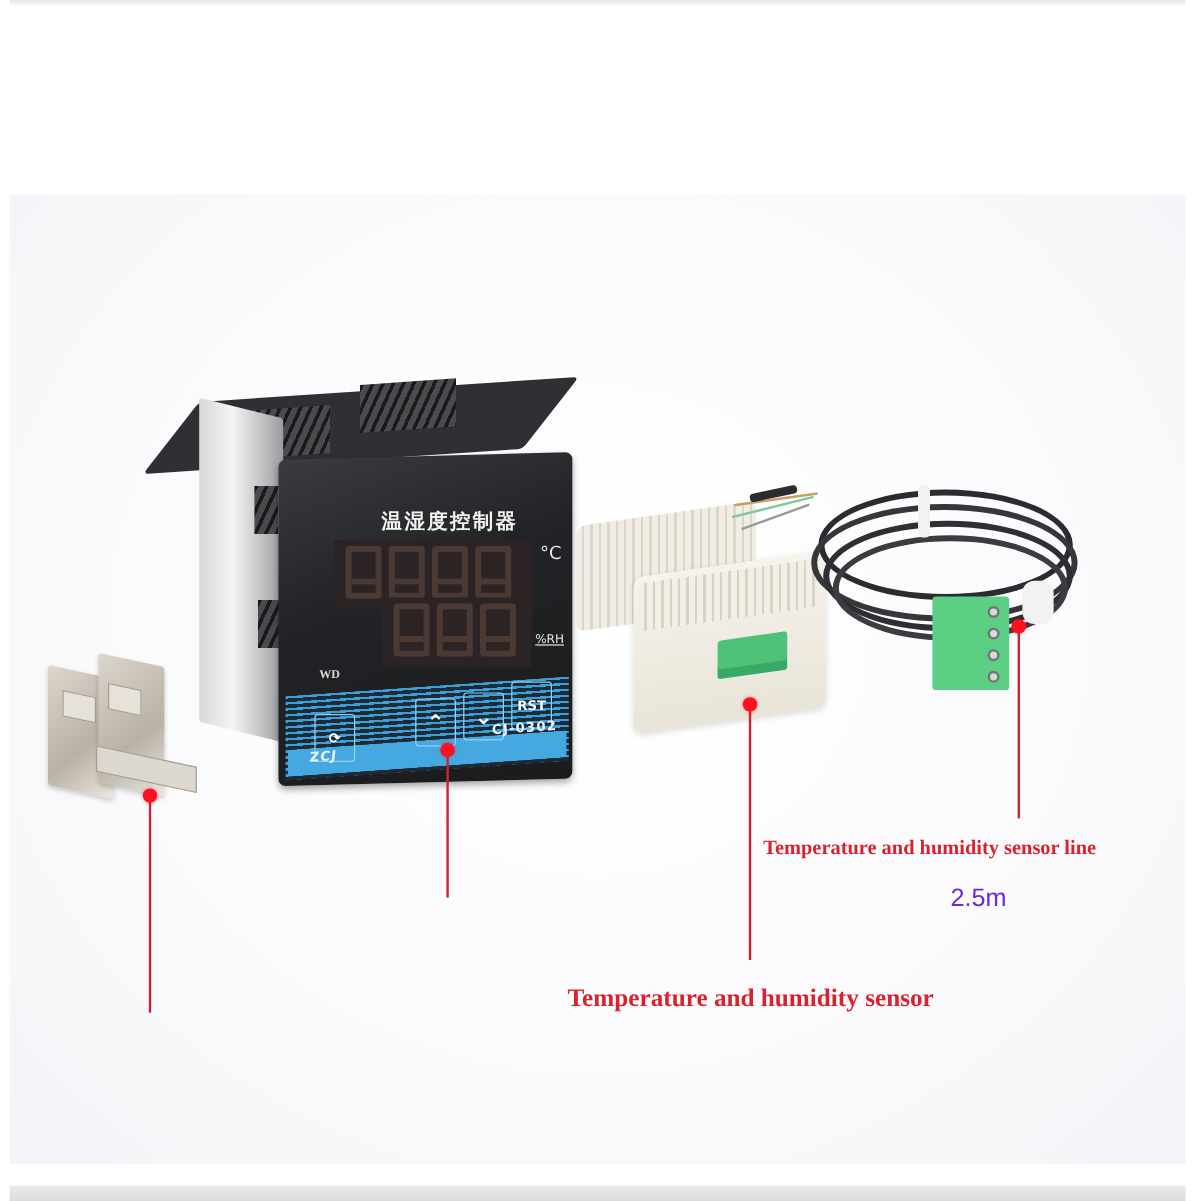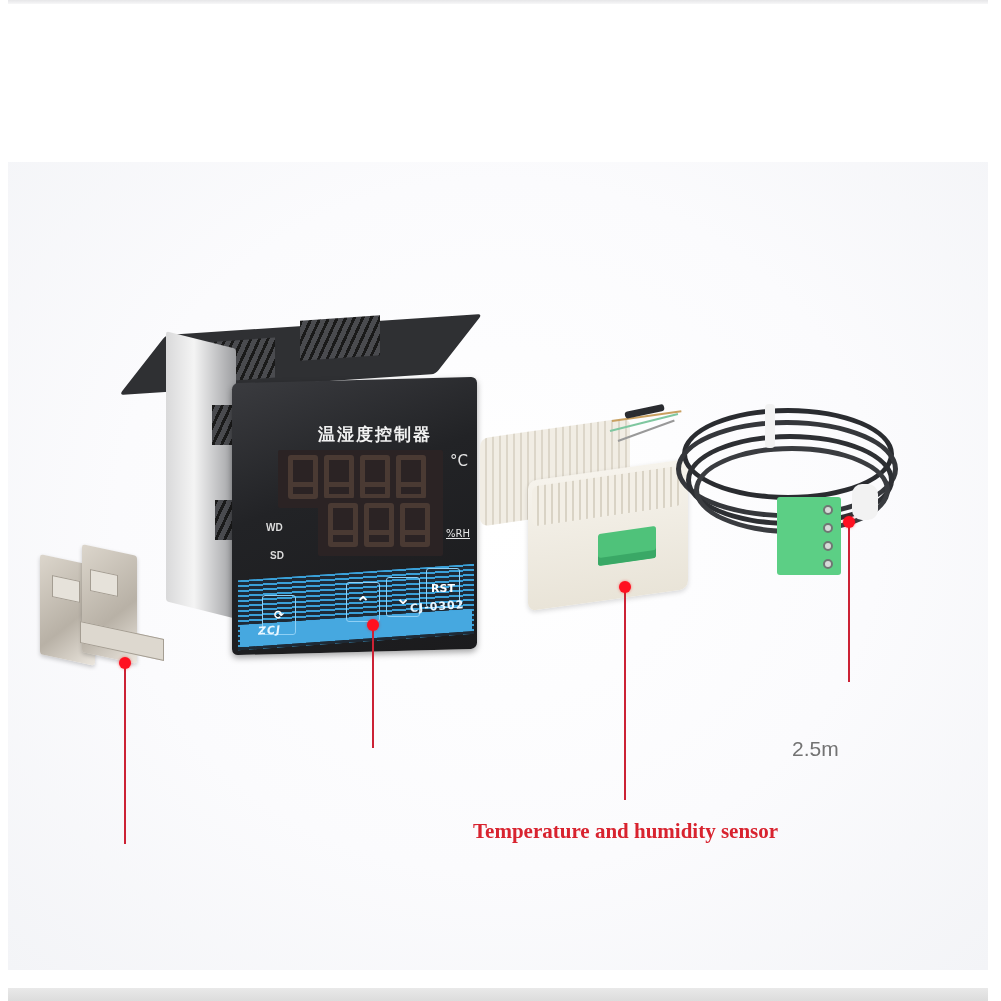--- a/index.html
+++ b/index.html
@@ -18,21 +18,21 @@
   .ctrl-face { position: absolute; left: 232px; top: 380px; width: 245px; height: 272px;
     background: linear-gradient(160deg,#3a3b3f,#222326 40%,#1b1b1d); border-radius: 6px;
     transform: skewY(-1.5deg); box-shadow: 0 3px 6px rgba(0,0,0,.35); }
   .ctrl-title { position: absolute; left: 300px; top: 423px; width: 150px; height: 22px; color: #f2f2f2;
     font-family: "DejaVu Sans", sans-serif; font-weight: bold; font-size: 17px; letter-spacing: 2px; text-align: center; }
   .seg-row { position: absolute; display: flex; gap: 6px; }
   .seg { width: 30px; height: 58px; border: 5px solid #4a3a33; border-radius: 3px; position: relative; }
   .seg::after { content: ""; position: absolute; left: 0; right: 0; top: 22px; height: 5px; background: #4a3a33; }
   .seg-panel { position: absolute; background: #2b2324; border-radius: 2px; }
   .unit { position: absolute; color: #e6e6e6; font-family: "DejaVu Sans", sans-serif; }
-  .led-label { position: absolute; color: #dcdcdc; font-family: Liberation Sans, sans-serif; font-weight: bold; font-size: 10px; }
+  .led-label { position: absolute; color: #dcdcdc; font-family: Liberation Serif, serif; font-weight: bold; font-size: 10px; margin-top: 35px; }
   .key-strip { position: absolute; left: 238px; top: 572px; width: 236px; height: 70px;
     background: repeating-linear-gradient(180deg,#3aa0d8 0 2px,#1e2a36 2px 5px); transform: skewY(-4deg); }
   .key-bottom { position: absolute; left: 240px; top: 617px; width: 232px; height: 22px; background: #46a8e0; transform: skewY(-4deg); }
   .key { position: absolute; width: 34px; height: 40px; border: 1px solid #8fd0f5; border-radius: 3px; color: #fff;
     font-family: "DejaVu Sans", sans-serif; font-size: 12px; font-weight: bold; display: flex; align-items: center; justify-content: center; }
   .model-label { position: absolute; color: #e8f6ff; font-family: "DejaVu Sans", sans-serif; font-weight: bold; font-size: 11px; letter-spacing: 1px; }
   .vent { position: absolute; background: repeating-linear-gradient(115deg,#1a1a1a 0 3px,#4a4b4f 3px 8px); }
 
   
   .sensor-back { position: absolute; left: 480px; top: 428px; width: 150px; height: 88px;
@@ -52,21 +52,21 @@
   .screw { position: absolute; width: 10px; height: 10px; border-radius: 50%; background: #d7dad8; border: 2px solid #6f7773; }
 
   
   .bracket { position: absolute; background: linear-gradient(135deg,#dcd6cc,#b8b1a6 60%,#ece7df); border-radius: 3px; transform: skewY(12deg); box-shadow: 0 2px 4px rgba(0,0,0,.2); }
   .bracket-plate { position: absolute; background: #e6e2da; border: 1px solid #a49d92; }
 
   
   .callout-line { position: absolute; width: 2px; background: #cc2235; }
   .callout-dot { position: absolute; width: 12px; height: 12px; border-radius: 50%; background: #ff1020; box-shadow: 0 0 3px rgba(255,0,0,.5); }
   .label { position: absolute; color: #d8232f; font-family: "Liberation Serif", serif; font-weight: bold; white-space: nowrap; }
-  .length-label { position: absolute; color: #737373; font-family: "Liberation Sans", sans-serif; font-size: 21px; white-space: nowrap; }
+  .length-label { position: absolute; color: #6d28d9; font-family: "Liberation Sans", sans-serif; font-size: 21px; white-space: nowrap; }
 </style>
 </head>
 <body>
 
 <div class="stage">
   <div class="top-strip"></div>
   <div class="photo-bg"></div>
   <div class="bottom-band"></div>
 
   <div>
@@ -149,17 +149,18 @@
 
   <div class="callout-line" style="left:372px;top:626px;height:122px;"></div>
   <div class="callout-dot" style="left:367px;top:619px;"></div>
 
   <div class="callout-line" style="left:624px;top:588px;height:212px;"></div>
   <div class="callout-dot" style="left:619px;top:581px;"></div>
   <div class="label" style="left:473px;top:819px;font-size:21px;">Temperature and humidity sensor</div>
 
   <div class="callout-line" style="left:848px;top:522px;height:160px;"></div>
   <div class="callout-dot" style="left:843px;top:516px;"></div>
+  <div class="label" style="left:636px;top:697px;font-size:17px;">Temperature and humidity sensor line</div>
   <div class="length-label" style="left:792px;top:737px;">2.5m</div>
 
   <div class="callout-line" style="left:124px;top:664px;height:180px;"></div>
   <div class="callout-dot" style="left:119px;top:657px;"></div>
 </div>
 
 </body></html>

